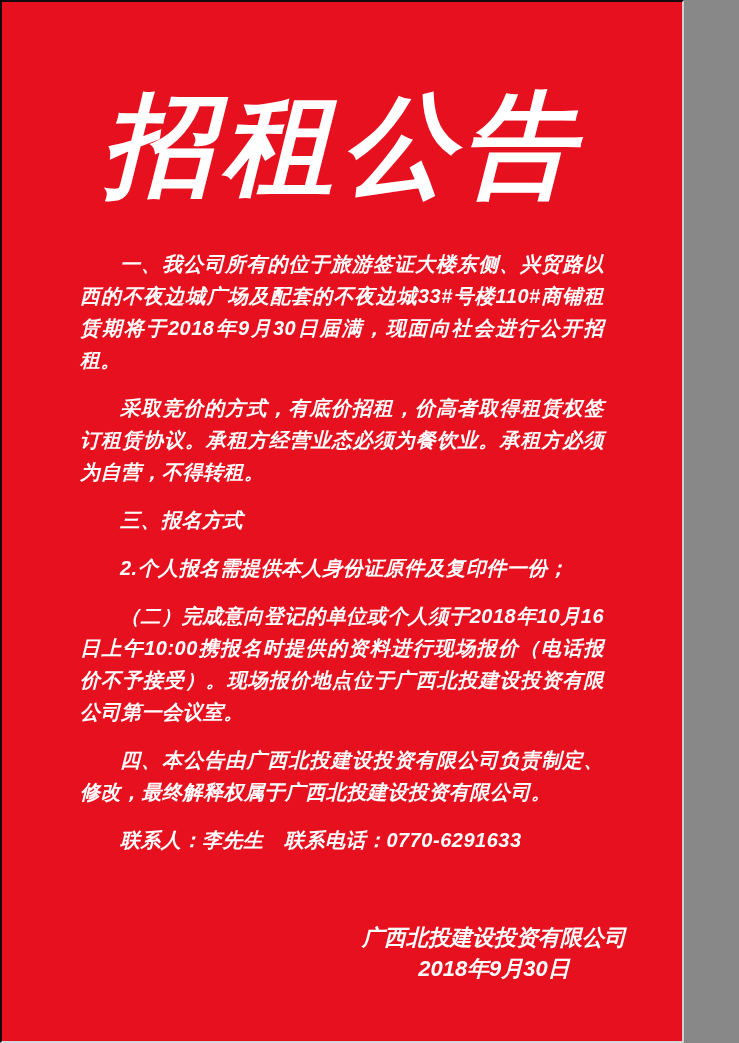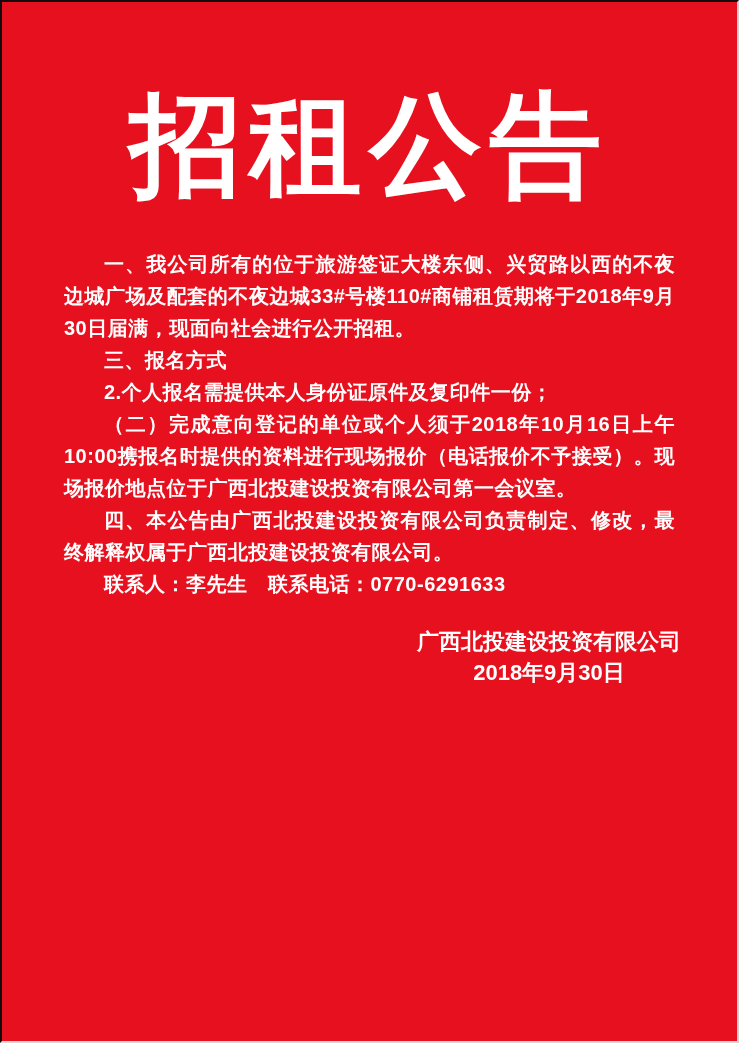--- a/index.html
+++ b/index.html
@@ -1,75 +1,77 @@
 <!DOCTYPE html>
 <html><head>
 <meta charset="utf-8">
 <style>
   html, body { margin: 0; padding: 0; background: #888; }
   .poster {
     position: relative;
-    width: 739px;
+    width: 684px;
     height: 1043px;
     box-sizing: border-box;
     background: var(--poster-bg, #E7101E);
     color: var(--poster-fg, #FFFFFF);
     border-top: 2px solid #16090b;
     border-left: 2px solid #16090b;
     border-right: 2px solid #cfcfcf;
     border-bottom: 2px solid #d6d6d6;
     overflow: hidden;
     font-family: "Liberation Sans", sans-serif;
     font-weight: bold;
+    font-style: italic;
   }
   .poster-title {
     margin: 86px 0 0 0;
     text-align: center;
     font-family: "DejaVu Serif", serif;
     font-weight: 900;
     font-size: 112px;
     line-height: 114px;
     letter-spacing: 8px;
     white-space: nowrap;
   }
   .announcement-body {
     margin: 46px 62px 0 62px;
     font-size: 20px;
     line-height: 32px;
     text-align: justify;
     letter-spacing: 0.5px;
   }
   .para {
-    margin: 0;
+    margin: 16px;
     text-indent: 2em;
     word-break: normal;
   }
   .signature-block {
     margin-top: 26px;
     padding-right: 56px;
     text-align: right;
     font-size: 22px;
     line-height: 31px;
   }
   .signature-inner {
     display: inline-block;
     text-align: center;
   }
-  .signature-company { white-space: nowrap; }
+  .signature-company { white-space: nowrap; margin-top: 40px; }
   .signature-date   { white-space: nowrap; }
 </style>
 </head>
 <body>
 
 <div class="poster" style="--poster-bg: #E7101E; --poster-fg: #FFFFFF;">
 
   <h1 class="poster-title">招租公告</h1>
 
   <div class="announcement-body">
     <p class="para">一、我公司所有的位于旅游签证大楼东侧、兴贸路以西的不夜边城广场及配套的不夜边城33#号楼110#商铺租赁期将于2018年9月30日届满，现面向社会进行公开招租。</p>
+    <p class="para">采取竞价的方式，有底价招租，价高者取得租赁权签订租赁协议。承租方经营业态必须为餐饮业。承租方必须为自营，不得转租。</p>
     <p class="para">三、报名方式</p>
     <p class="para">2.个人报名需提供本人身份证原件及复印件一份；</p>
     <p class="para">（二）完成意向登记的单位或个人须于2018年10月16日上午10:00携报名时提供的资料进行现场报价（电话报价不予接受）。现场报价地点位于广西北投建设投资有限公司第一会议室。</p>
     <p class="para">四、本公告由广西北投建设投资有限公司负责制定、修改，最终解释权属于广西北投建设投资有限公司。</p>
     <p class="para">联系人：李先生　联系电话：0770-6291633</p>
   </div>
 
   <div class="signature-block">
     <div class="signature-inner">
       <div class="signature-company">广西北投建设投资有限公司</div>

